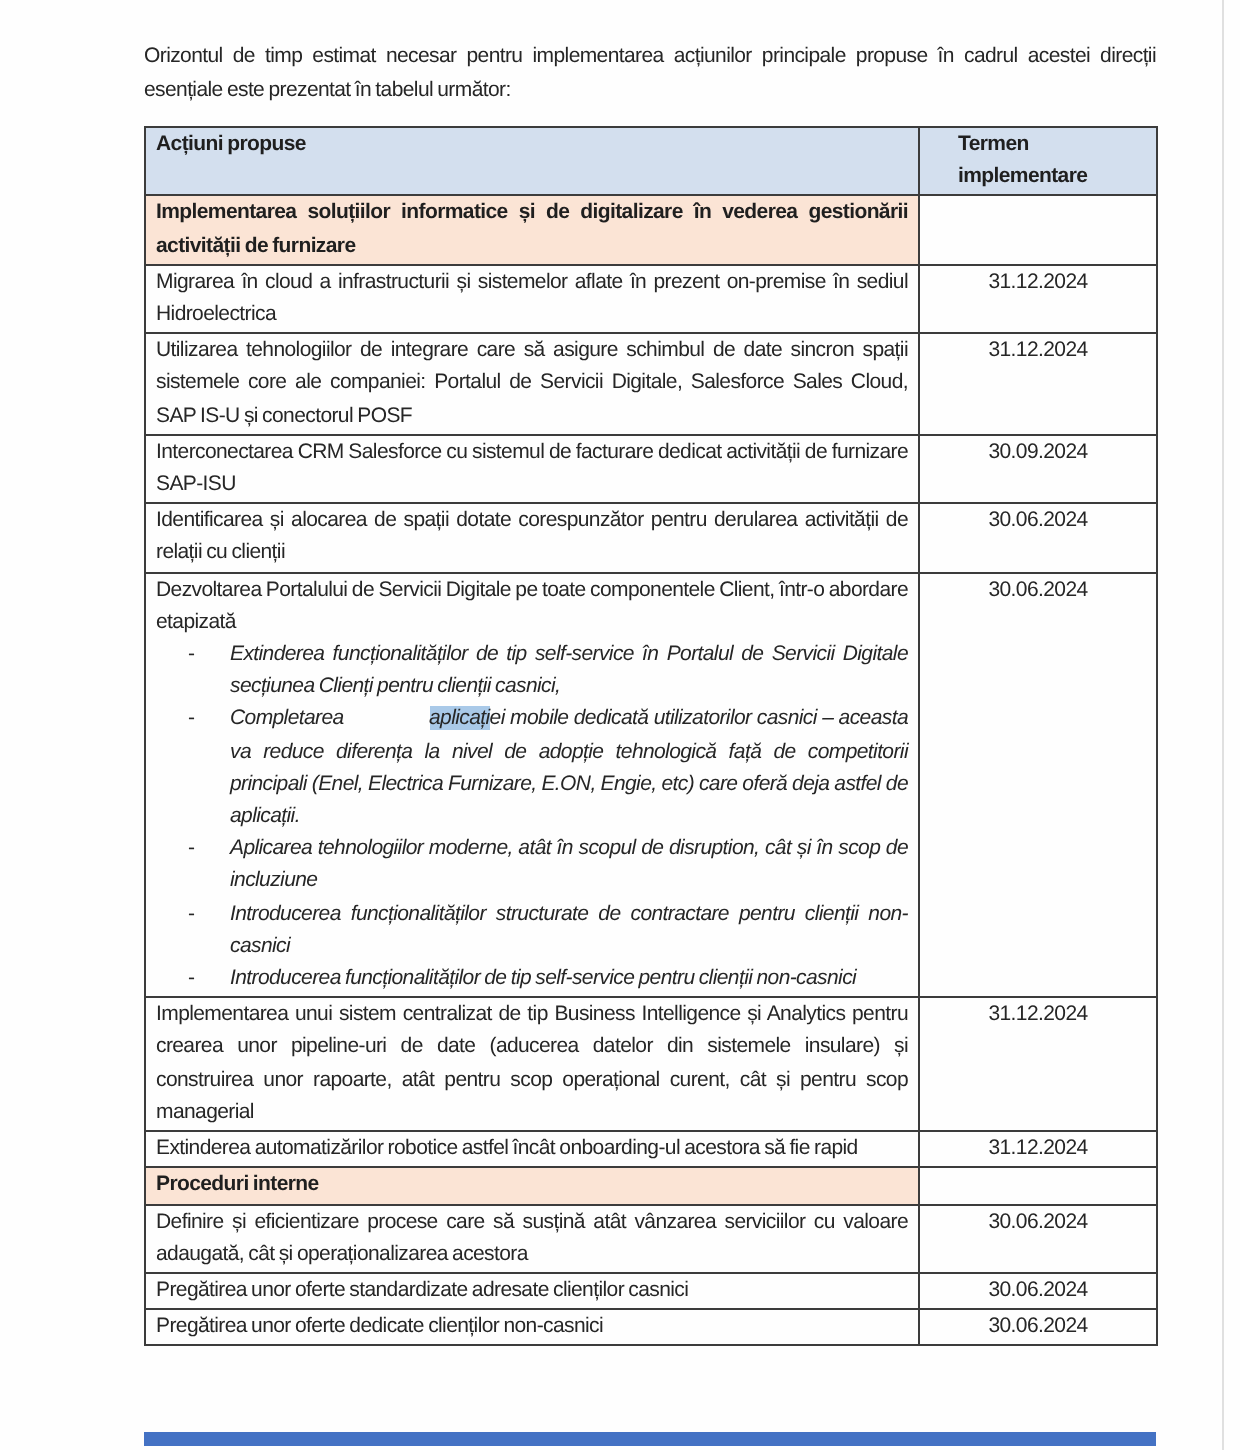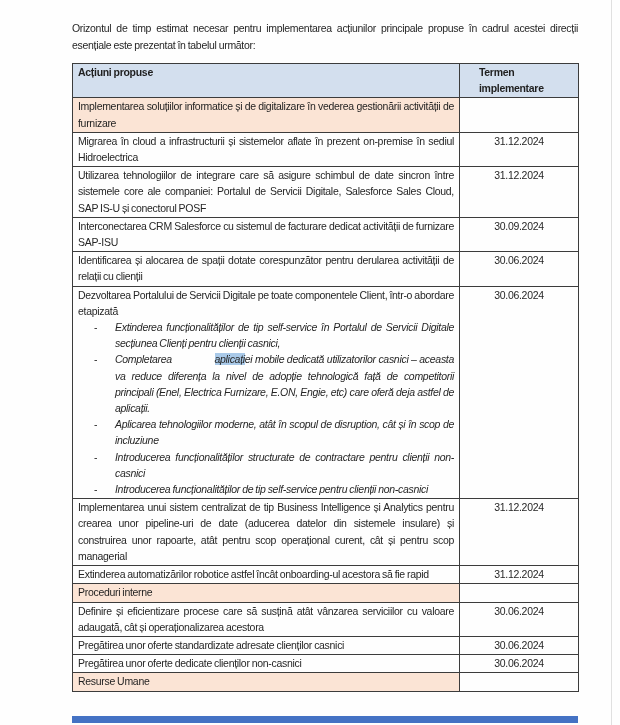--- a/index.html
+++ b/index.html
@@ -35,21 +35,21 @@
   td.action { width:387px; text-align:justify; }
   td.date   { width:119px; text-align:center; }
   tr.header-row td {
     background:var(--header-bg, #d3dfee);
     font-weight:bold; color:#1f1f1f;margin-top:28px;
   }
   tr.header-row td.action { text-align:left; }
   .term-wrap { max-width:80px; margin:0 auto; text-align:left; }
   tr.section-row td.action {
     background:var(--section-bg, #fbe4d5);
-    font-weight:normal; color:#1f1f1f;margin-left:40px;
+    font-weight:bold; color:#1f1f1f;margin-left:40px;
   }
   .bullet { display:flex; padding-left:16px; }
   .bullet .dash { width:21px; flex:none; }
   .bullet .btext { flex:1 1 auto; text-align:justify;font-style:italic; }
   .hl { background:var(--highlight, #a9c9e8);margin-left:40px; }
   .footer-bar {
     position:absolute; left:72px; top:716px;
     width:506px; height:7px;
     background:var(--bar, #4472c4);
   }
@@ -81,21 +81,21 @@
             <td class="date"></td>
           </tr>
           <tr class="item-row">
             <td class="action">
               <div>Migrarea în cloud a infrastructurii și sistemelor aflate în prezent on-premise în sediul Hidroelectrica</div>
             </td>
             <td class="date">31.12.2024</td>
           </tr>
           <tr class="item-row">
             <td class="action">
-              <div>Utilizarea tehnologiilor de integrare care să asigure schimbul de date sincron între sistemele core ale companiei: Portalul de Servicii Digitale, Salesforce Sales Cloud, SAP IS-U și conectorul POSF</div>
+              <div>Utilizarea tehnologiilor de integrare care să asigure schimbul de date sincron spații sistemele core ale companiei: Portalul de Servicii Digitale, Salesforce Sales Cloud, SAP IS-U și conectorul POSF</div>
             </td>
             <td class="date">31.12.2024</td>
           </tr>
           <tr class="item-row">
             <td class="action">
               <div>Interconectarea CRM Salesforce cu sistemul de facturare dedicat activității de furnizare SAP-ISU</div>
             </td>
             <td class="date">30.09.2024</td>
           </tr>
           <tr class="item-row">
@@ -159,25 +159,19 @@
               <div>Pregătirea unor oferte standardizate adresate clienților casnici</div>
             </td>
             <td class="date">30.06.2024</td>
           </tr>
           <tr class="item-row">
             <td class="action">
               <div>Pregătirea unor oferte dedicate clienților non-casnici</div>
             </td>
             <td class="date">30.06.2024</td>
           </tr>
-          <tr class="section-row">
-            <td class="action">
-              <div>Resurse Umane</div>
-            </td>
-            <td class="date"></td>
-          </tr>
         </tbody>
     </table>
 
   </div>
 
   <div class="footer-bar"></div>
 </div>
 
 </body></html>

